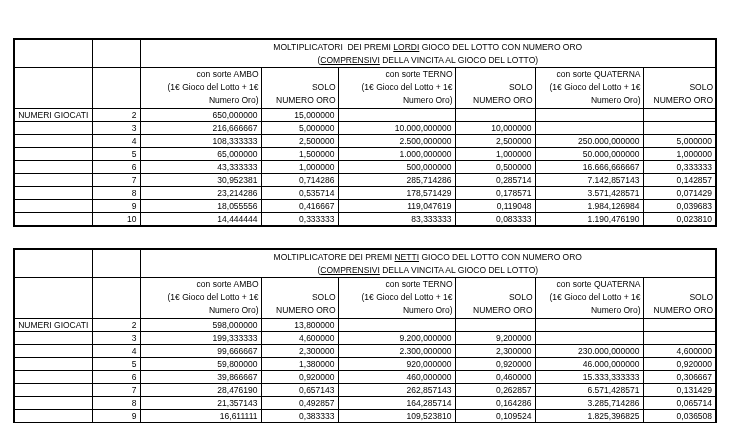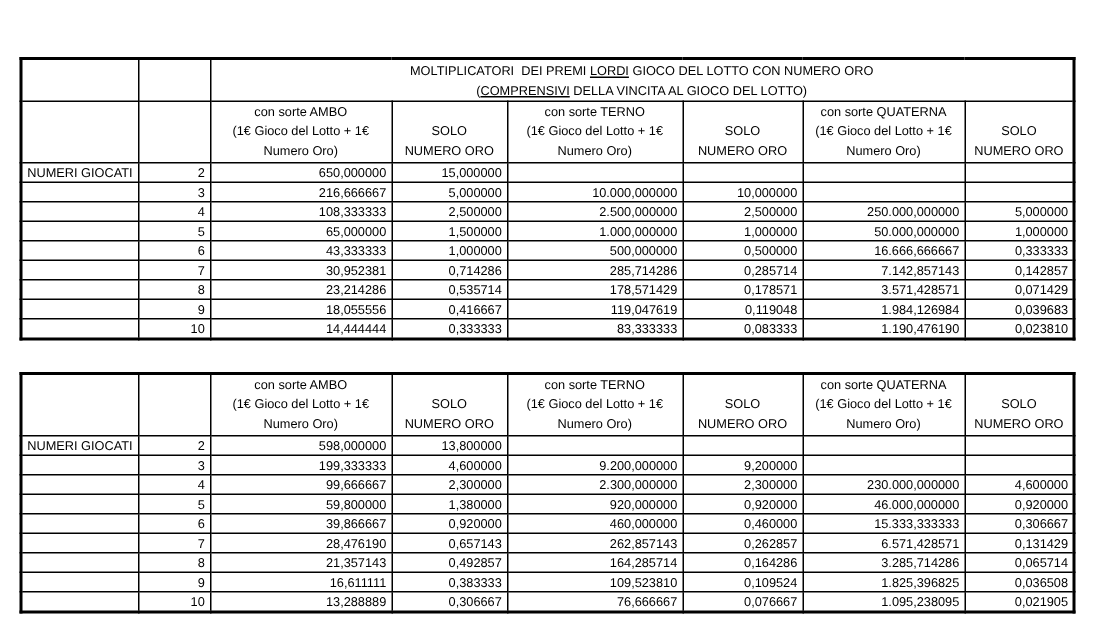--- a/index.html
+++ b/index.html
@@ -35,21 +35,21 @@
     height: 27px;
     line-height: 13px;
     padding: 0 2px;
   }
   .title-line span { white-space: pre; }
   .u { text-decoration: underline; }
   tr.header-row td {
     height: 39px;
     line-height: 13px;
     vertical-align: bottom;
-    text-align: center;
+    text-align: right;
     padding: 0 2px 1px 2px;
   }
   tr.data-row td {
     height: 12px;
   }
   td.c-label { text-align: center; }
   td.c-n     { text-align: right; }
   td.c-val   { text-align: right; }
   table.second { margin-top: 21px; }
 </style>
@@ -209,20 +209,28 @@
       <col style="width:78px">
         <col style="width:48px">
         <col style="width:121px">
         <col style="width:77px">
       <col style="width:117px">
         <col style="width:80px">
         <col style="width:108px">
         <col style="width:73px">
     </colgroup>
     <tbody>
+      <tr class="title-row">
+        <td></td>
+        <td></td>
+        <td class="title-cell" colspan="6">
+          <div class="title-line"><span>MOLTIPLICATORE DEI PREMI </span><span class="u">NETTI</span><span> GIOCO DEL LOTTO CON NUMERO ORO</span></div>
+          <div class="title-line"><span>(</span><span class="u">COMPRENSIVI</span><span> DELLA VINCITA AL GIOCO DEL LOTTO)</span></div>
+        </td>
+      </tr>
       <tr class="header-row">
         <td></td>
         <td></td>
         <td>
           <div>con sorte AMBO</div>
           <div>(1€ Gioco del Lotto + 1€</div>
           <div>Numero Oro)</div>
         </td>
         <td>
           <div>SOLO</div>

